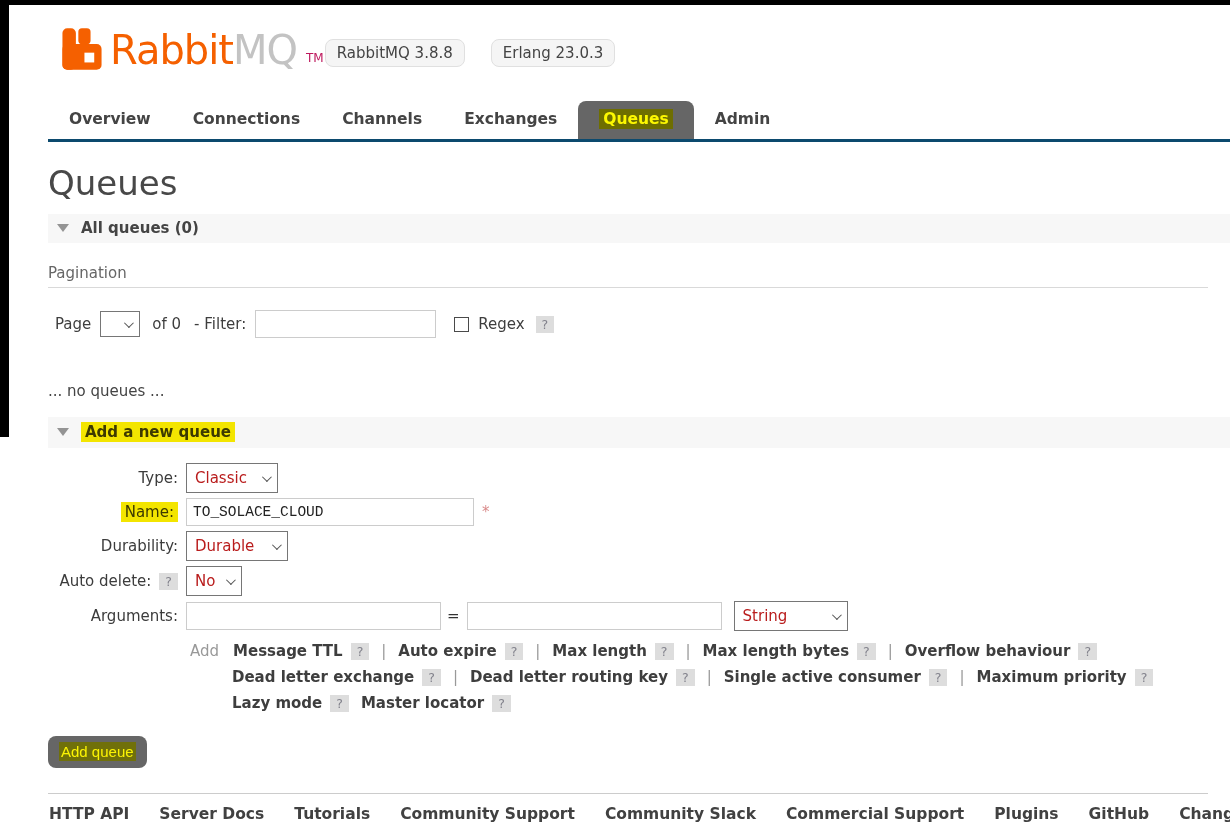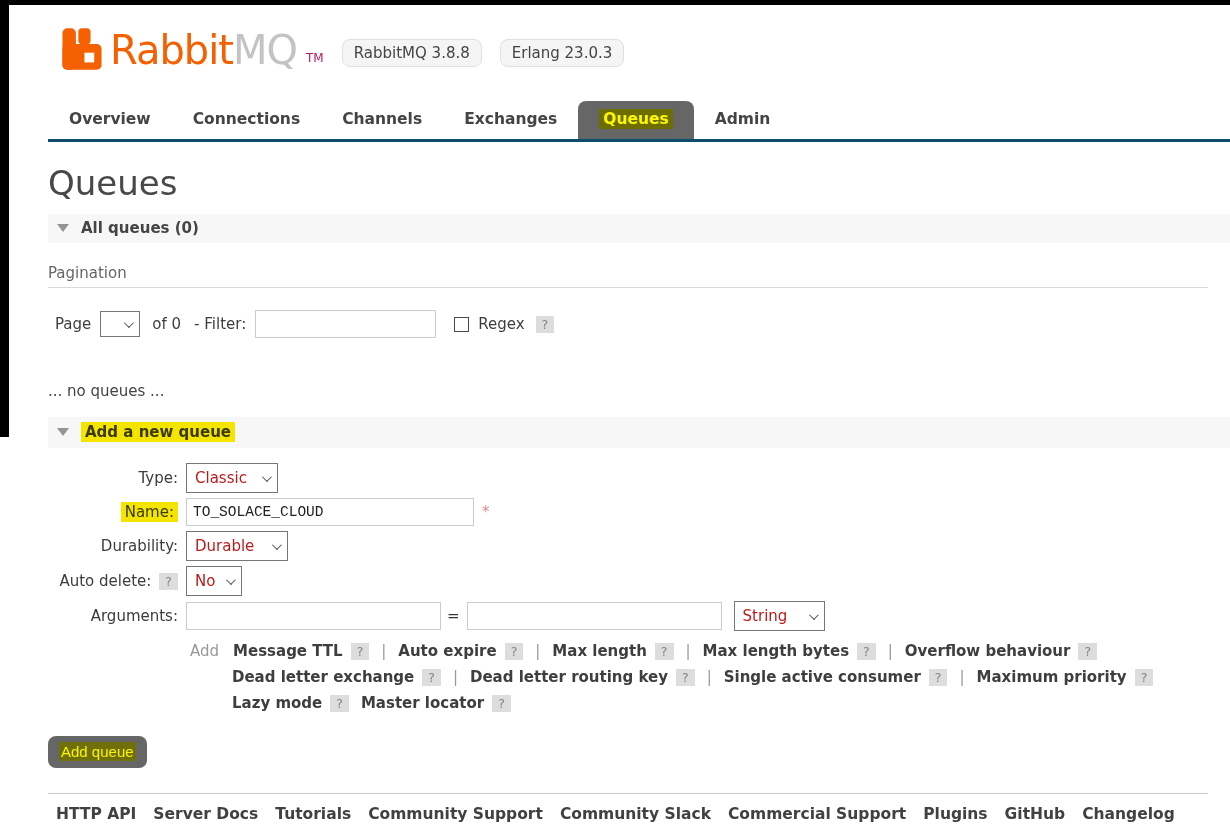--- a/index.html
+++ b/index.html
@@ -15,21 +15,21 @@
   .wrap { padding-left:48px; }
 
   
   .logo-row { display:flex; align-items:flex-end; padding-top:27px; margin-left:12px; }
   .logo { display:flex; align-items:flex-end; cursor:pointer; }
   .logo svg { display:block; margin-right:6px; }
   .logo-text { font-size:40px; line-height:42px; letter-spacing:-1px; }
   .logo-rabbit { color:#f56000; }
   .logo-mq { color:#c3c3c3; }
   .logo-tm { font-size:12px; color:#be185d; margin-left:9px; line-height:26px; }
-  .badges { display:flex; gap:18px; margin-left:18px; margin-bottom:4px; }
+  .badges { display:flex; gap:26px; margin-left:1px; margin-bottom:4px; }
   .badge {
     background:#f5f5f5; border:1px solid #e0e0e0; border-radius:8px;
     padding:4px 11px; font-size:15px; color:#444; white-space:nowrap;
   }
 
   
   .tabs { display:flex; align-items:flex-end; margin-top:30px; border-bottom:3px solid #0c4a6e; padding-left:0; }
   .tab { padding:9px 21px 11px; font-weight:bold; font-size:15.5px; color:#444; cursor:pointer; }
   .tab.active { background:#666; border-radius:8px 8px 0 0; color:#fff; }
   .hl-dark { background:#6e6e00; color:#fdf800; padding:1px 4px; }
@@ -67,42 +67,42 @@
   .no-queues { margin-top:43px; font-size:15px; color:#444; }
   .bar-add { margin-top:17px; }
 
   
   .form-area { margin-top:15px; }
   .form-row { display:flex; align-items:center; margin-bottom:5px; font-size:15px; color:#3c3c3c; }
   .flabel { width:130px; text-align:right; margin-right:8px; white-space:nowrap; display:inline-flex; justify-content:flex-end; align-items:center; }
   .sel-type { width:92px; }
   .sel-durability { width:102px; }
   .sel-autodel { width:56px; }
-  .sel-argtype { width:91px; margin-left:12px; }
+  .sel-argtype { width:114px; margin-left:12px; }
   .inp-name { width:288px; font-family:Liberation Mono, monospace; font-size:14.5px; color:#222; }
   .req { color:#d98a8a; margin-left:8px; font-size:15px; }
   .inp-argkey { width:255px; }
   .equals { margin:0 7px 0 6px; color:#333; }
   .inp-argval { width:255px; }
 
   .arg-links-block { margin-left:142px; margin-top:11px; }
   .arg-row { display:flex; align-items:center; margin-bottom:8px; font-size:15px; white-space:nowrap; }
   .arg-row.indent { padding-left:42px; }
   .add-word { color:#999; margin-right:14px; }
   .arg-link { font-weight:bold; color:#3e3e3e; cursor:pointer; }
   .pipe { color:#999; margin-right:12px; }
 
   .btn {
     margin-top:16px; display:inline-block; background:#666; border:none;
     border-radius:8px; padding:7px 11px 8px; cursor:pointer;
   }
   .hl-btn { background:#70700a; color:#fcf403; font-size:15px; padding:1px 2px; }
 
   footer { margin-top:25px; margin-right:22px; border-top:1px solid #ccc; padding-top:11px; }
-  .flinks { display:flex; gap:17px; margin-left:8px; }
+  .flinks { display:flex; gap:30px; margin-left:1px; }
   .flink { font-weight:bold; font-size:15.5px; color:#414141; cursor:pointer; white-space:nowrap; }
 </style>
 </head>
 <body>
 
 <div class="top-black"></div>
 <div class="left-black"></div>
 
 <div class="wrap">
 

